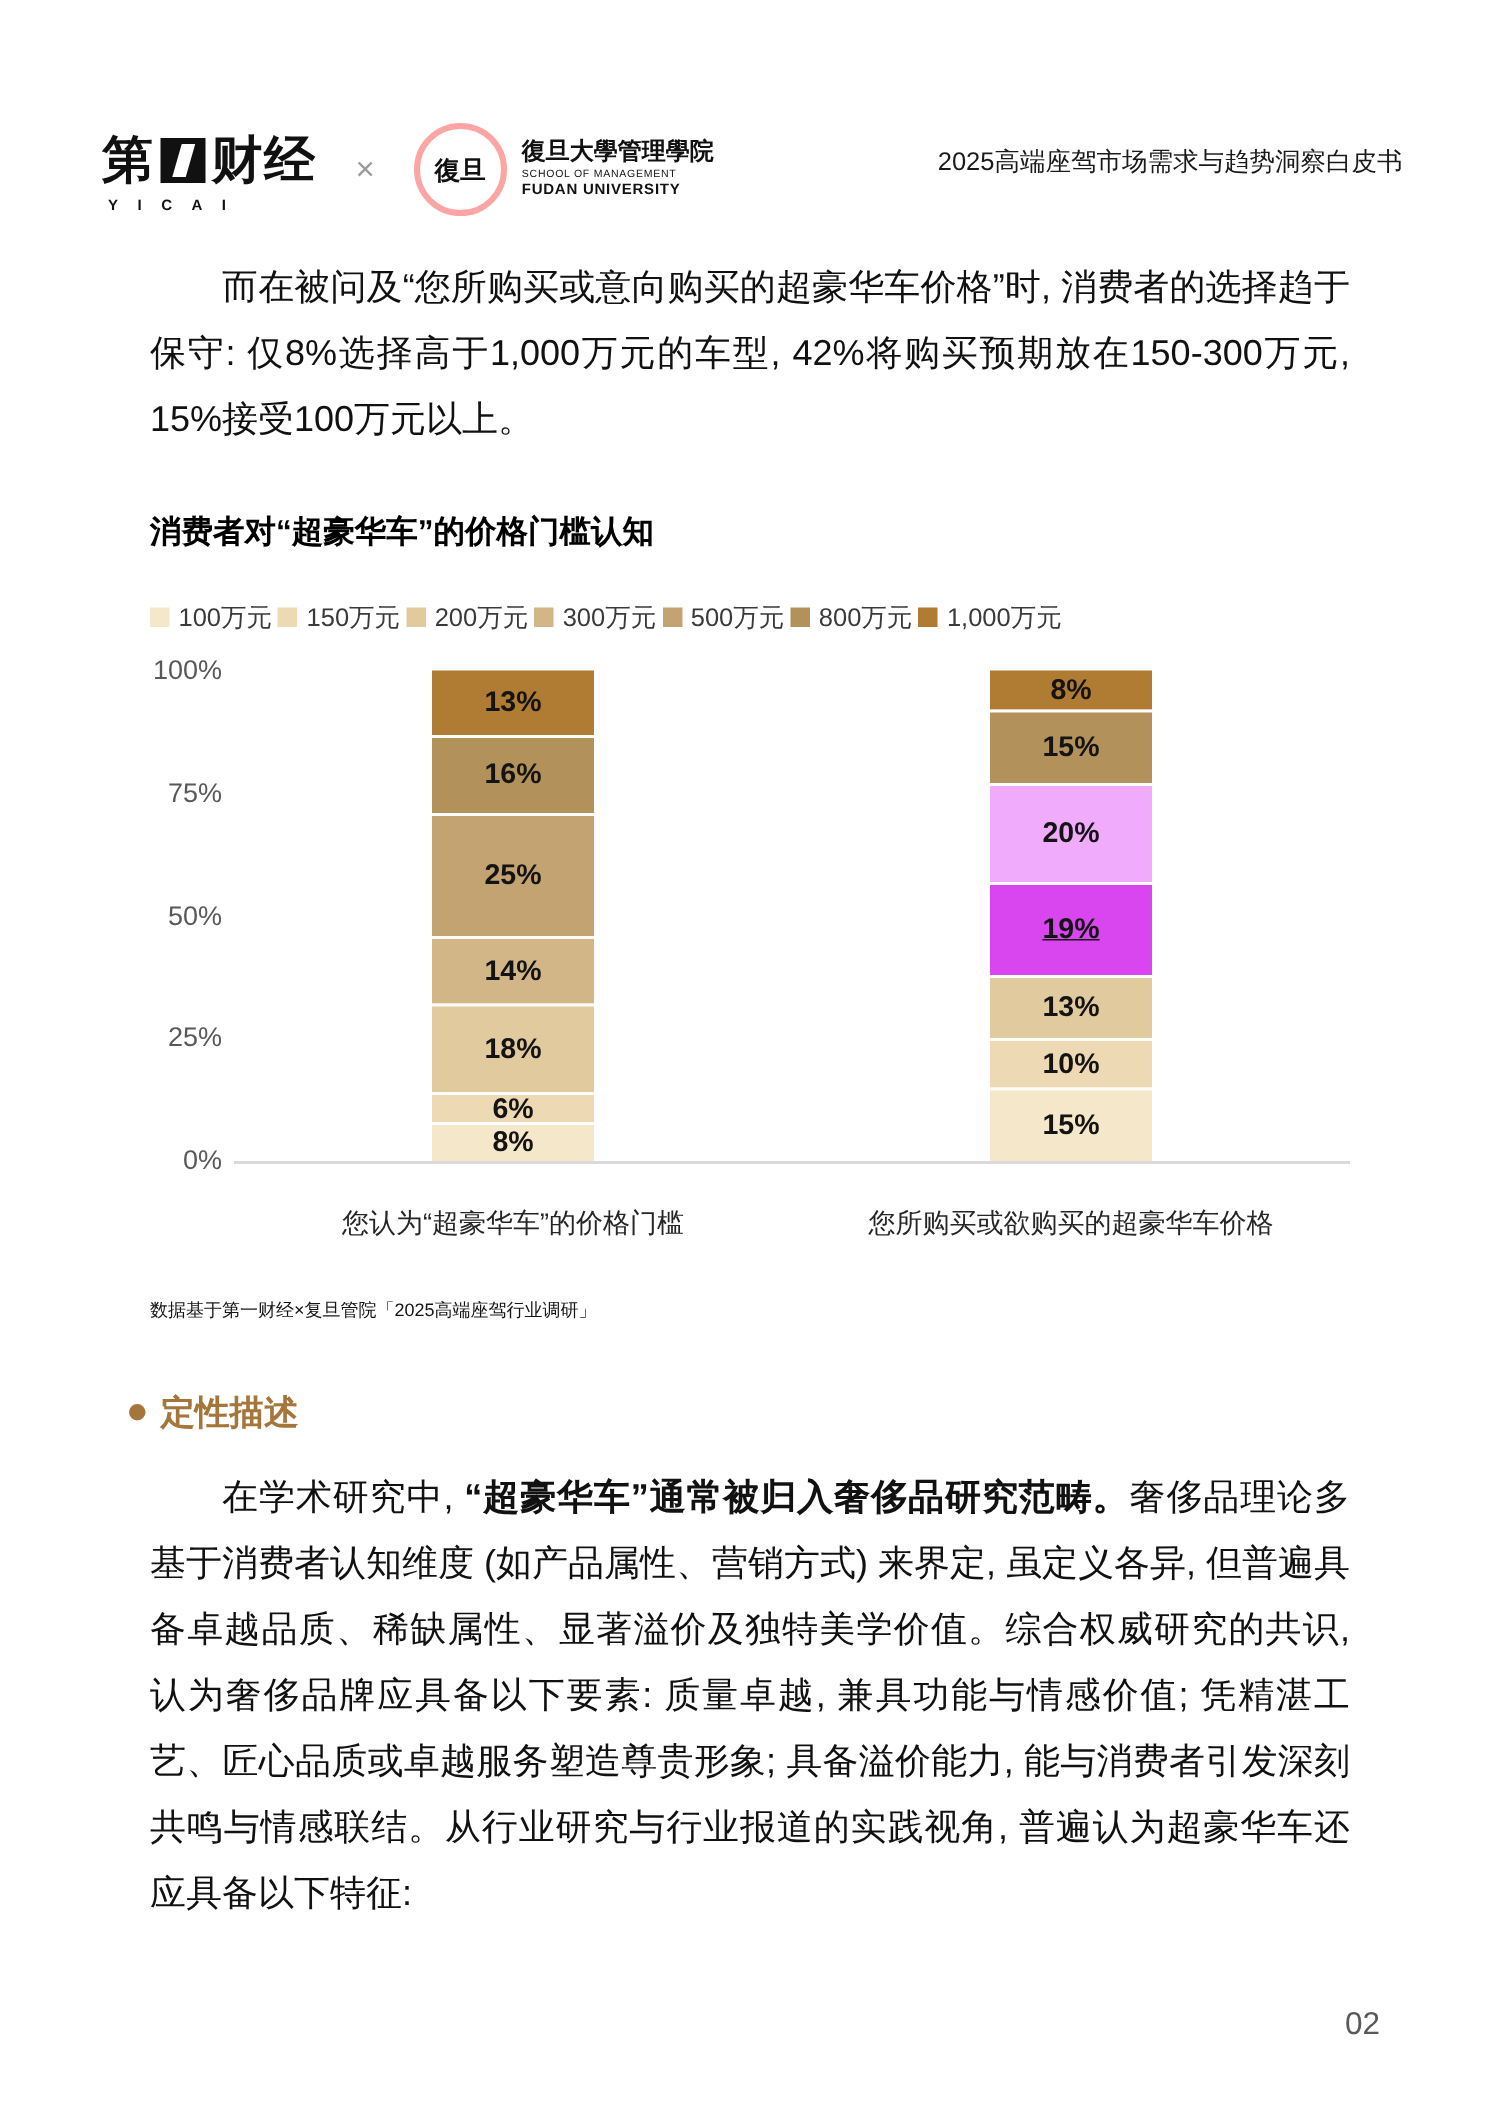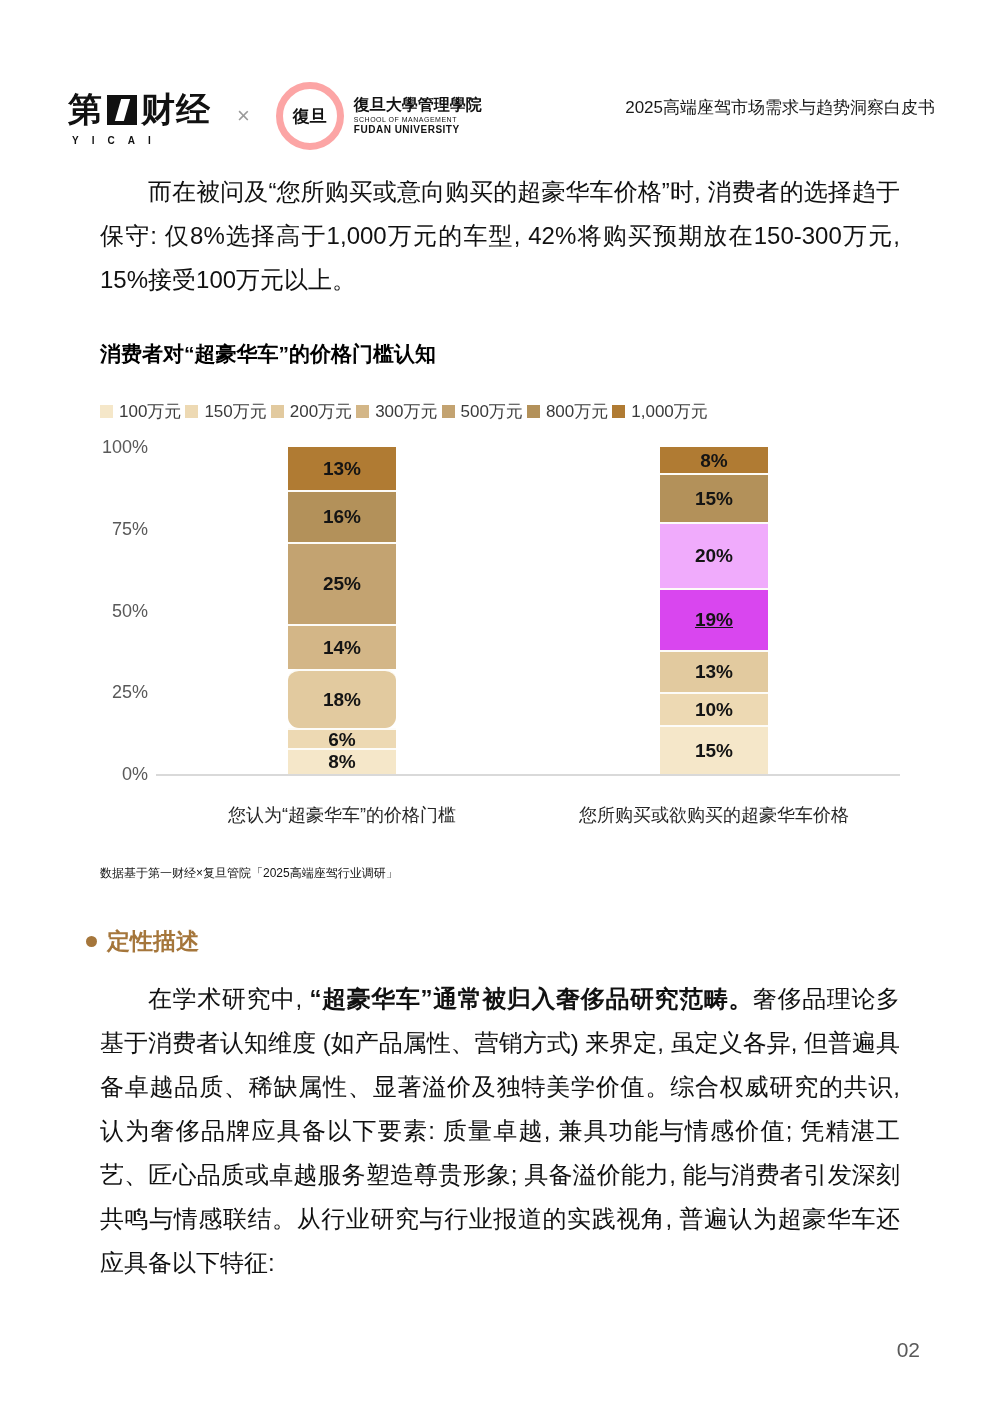--- a/index.html
+++ b/index.html
@@ -11,21 +11,21 @@
   
   .header{position:relative;height:150px;}
   .logo-row{position:absolute;left:68px;top:82px;display:flex;align-items:center;gap:26px;}
   .yicai{display:flex;flex-direction:column;align-items:stretch;}
   .yicai-main{display:flex;align-items:center;gap:2px;font-weight:700;font-size:34px;color:#111;letter-spacing:1px;}
   .yicai-box{width:30px;height:30px;background:#111;position:relative;margin:0 2px;}
   .yicai-box::after{content:"";position:absolute;left:11px;top:4px;width:9px;height:22px;background:#fff;transform:skewX(-16deg);}
   .yicai-sub{font-size:10px;font-weight:700;color:#111;letter-spacing:13px;margin-top:2px;padding-left:4px;}
   .cross{font-size:22px;color:#9a9a9a;font-weight:400;}
   .fudan{display:flex;align-items:center;gap:10px;}
-  .fudan-seal{width:54px;height:54px;border:7px solid #fca5a5;border-radius:50%;display:flex;align-items:center;justify-content:center;
+  .fudan-seal{width:54px;height:54px;border:4px solid #fca5a5;border-radius:50%;display:flex;align-items:center;justify-content:center;
     font-family:"Liberation Serif","DejaVu Serif",serif;font-weight:700;font-size:17px;color:#111;}
   .fudan-text{display:flex;flex-direction:column;line-height:1.15;}
   .fudan-zh{font-family:"Liberation Serif","DejaVu Serif",serif;font-weight:700;font-size:16px;color:#111;}
   .fudan-en1{font-size:7px;color:#111;letter-spacing:.5px;margin-top:2px;}
   .fudan-en2{font-size:10px;font-weight:700;color:#111;letter-spacing:.5px;}
   .doc-title{position:absolute;right:57px;top:96px;font-size:17px;color:#1a1a1a;}
   
   .intro{margin:20px 92px 0 100px;width:800px;font-size:24px;line-height:44px;
     text-align:justify;text-indent:2em;color:#111;}
   
@@ -131,21 +131,21 @@
             </div>
             <div class="segment" style="height: 16%; background: rgb(179, 145, 90);">
               <span class="seg-label">16%</span>
             </div>
             <div class="segment" style="height: 25%; background: rgb(195, 163, 113);">
               <span class="seg-label">25%</span>
             </div>
             <div class="segment" style="height: 14%; background: rgb(211, 182, 135);">
               <span class="seg-label">14%</span>
             </div>
-            <div class="segment" style="height: 18%; background: rgb(226, 202, 159); border-radius: 11px;">
+            <div class="segment" style="height: 18%; background: rgb(226, 202, 159);">
               <span class="seg-label">18%</span>
             </div>
             <div class="segment" style="height: 6%; background: rgb(237, 217, 179);">
               <span class="seg-label">6%</span>
             </div>
             <div class="segment" style="height: 8%; background: rgb(245, 231, 201);">
               <span class="seg-label">8%</span>
             </div>
           </div>
       </div>

